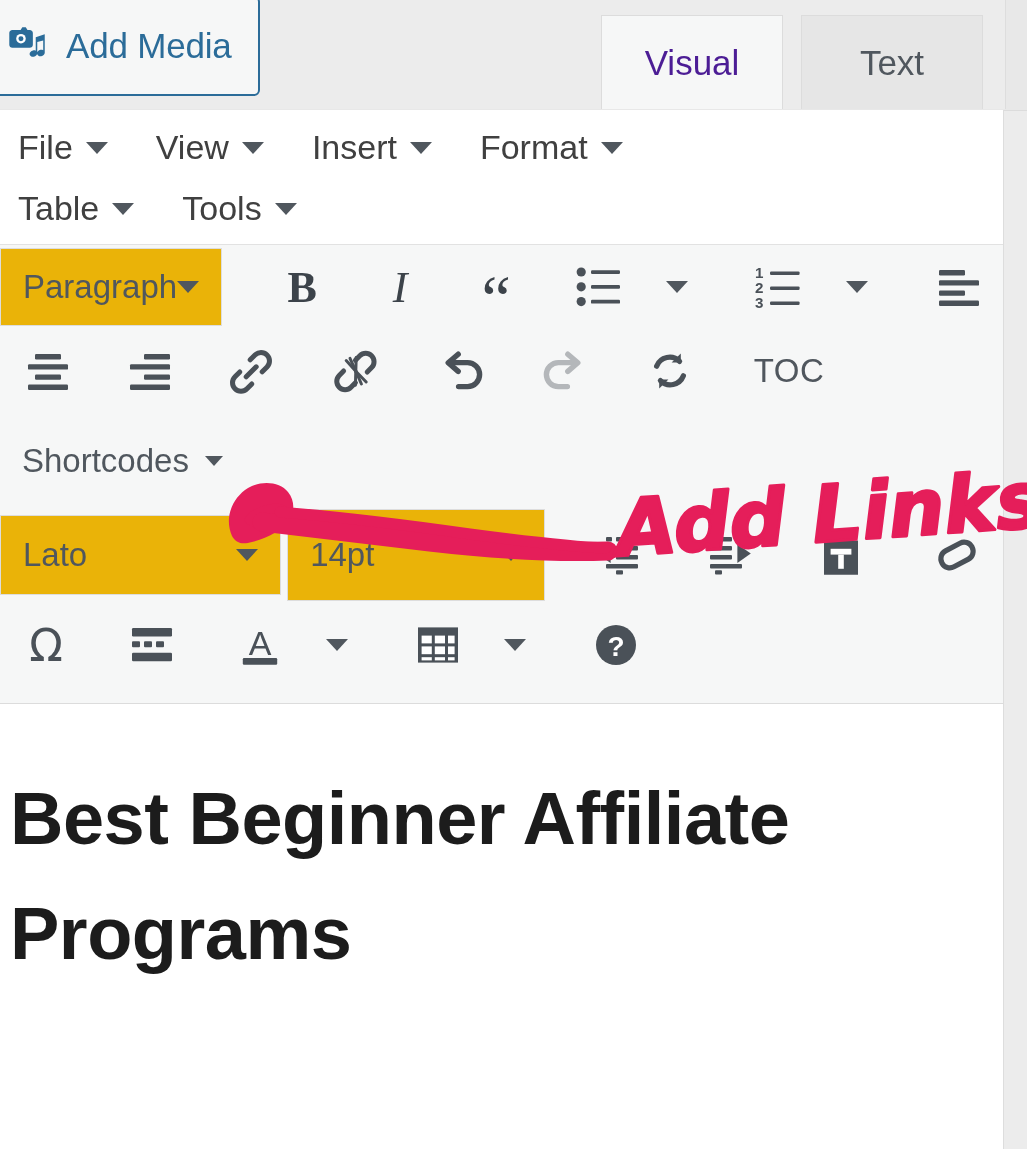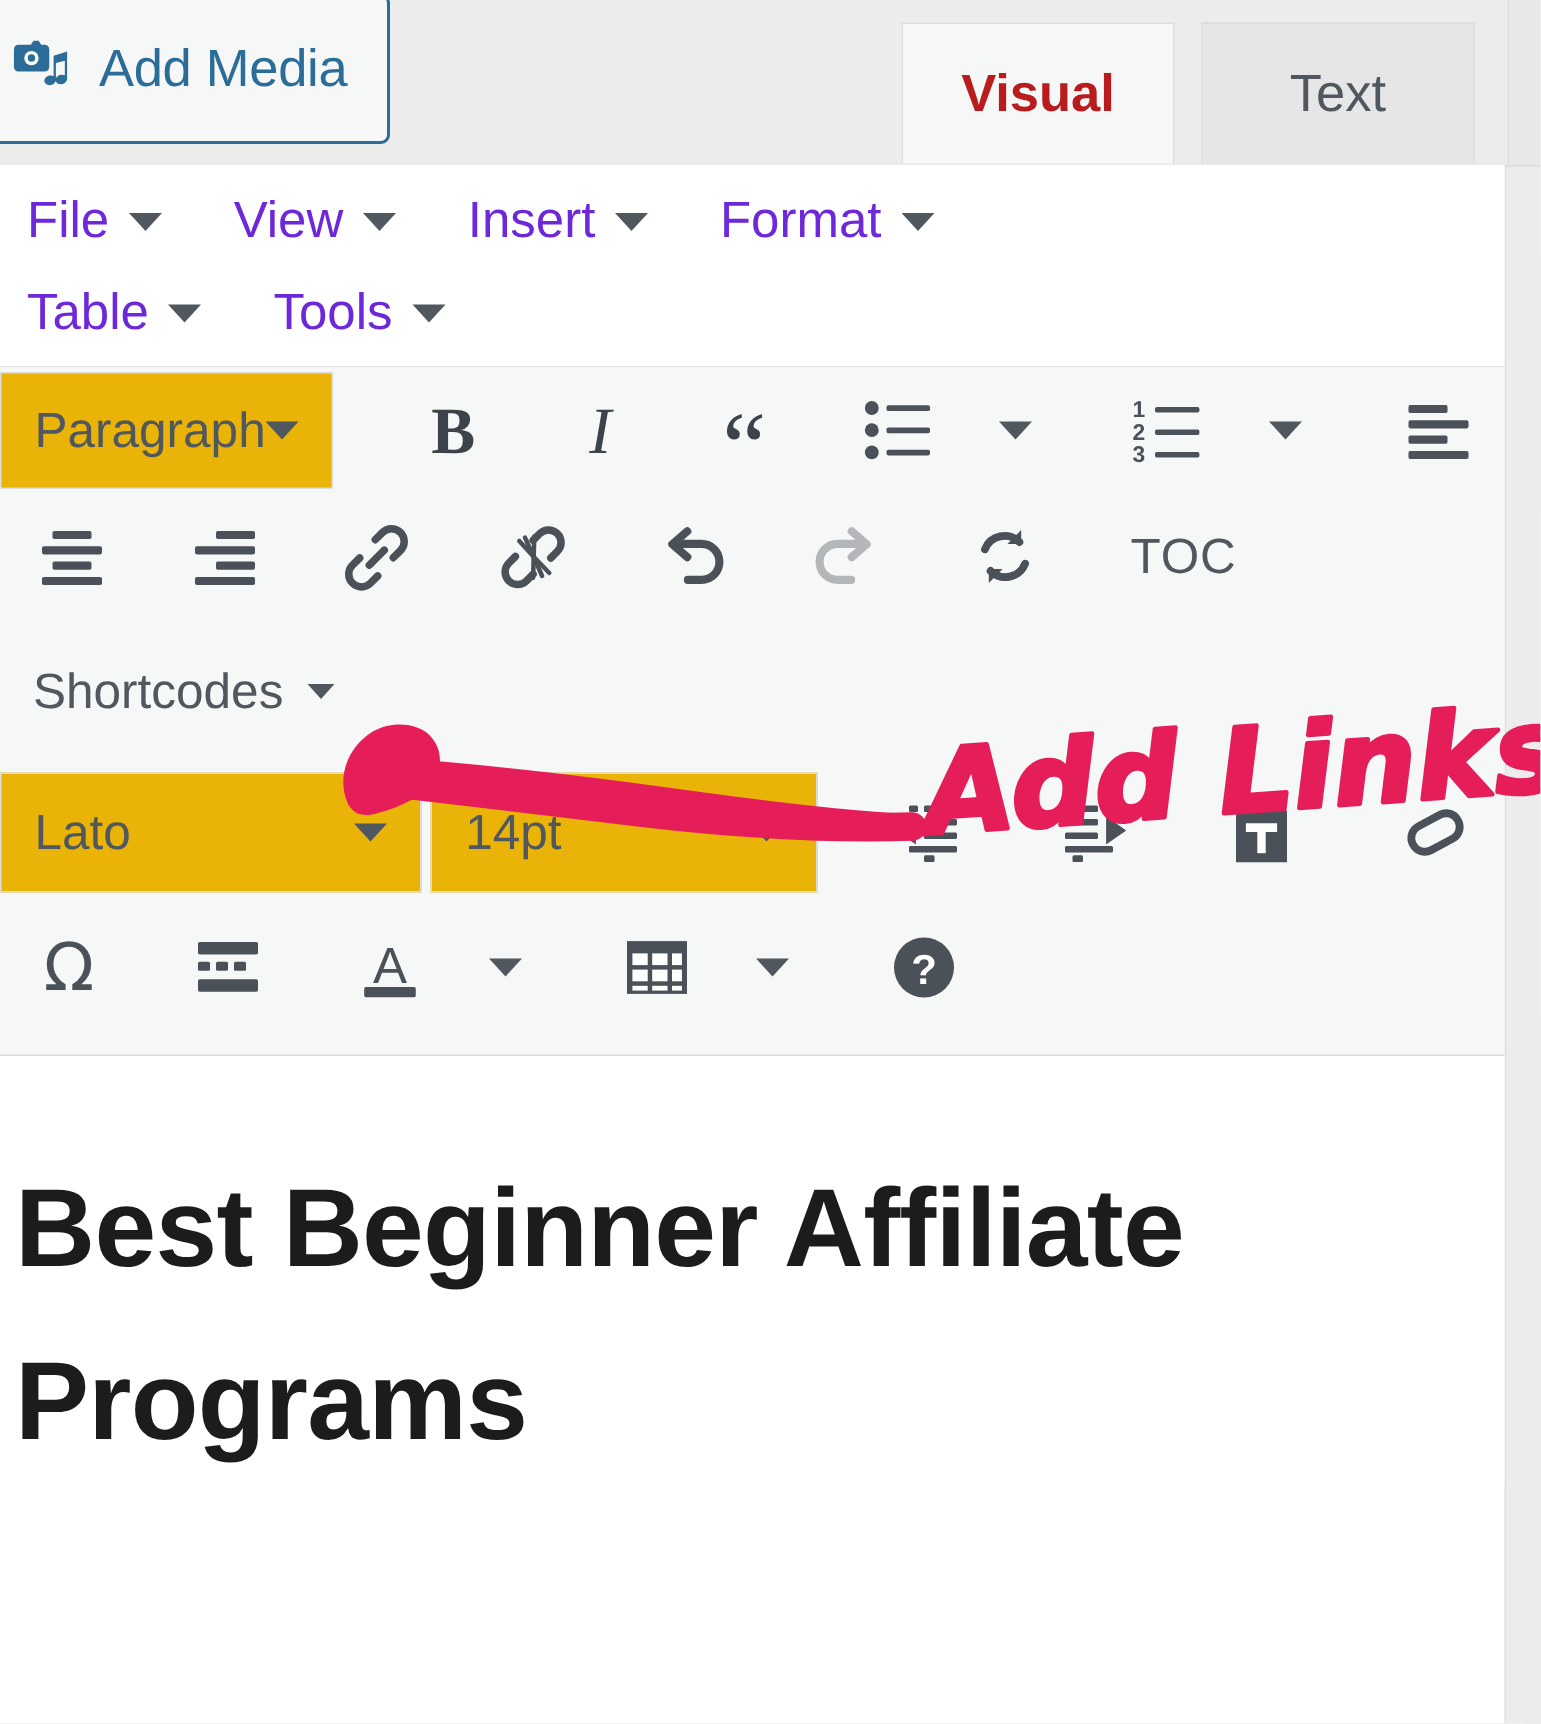--- a/index.html
+++ b/index.html
@@ -86,22 +86,21 @@
     justify-content: center;
     font-size: 35px;
     color: #4e5459;
     border: 1px solid #dcdcdc;
     border-bottom: none;
     box-sizing: border-box;
     cursor: pointer;
   }
   .tab.active {
     background: #f6f7f7;
-    color: #b91c1c;
-    font-weight: bold;
+    color: #4c1d95;
   }
   .tab.inactive {
     background: #e6e6e6;
     color: #50575e;
   }
 
   
   .editor {
     position: absolute;
     left: 0;
@@ -126,21 +125,21 @@
     padding-left: 12px;
   }
   .menurow + .menurow { margin-top: 14px; }
   .menu-item {
     display: flex;
     align-items: center;
     gap: 13px;
     padding: 4px 16px 4px 6px;
     margin-right: 26px;
     font-size: 34px;
-    color: #6d28d9;
+    color: #404040;
     cursor: pointer;
     white-space: nowrap;
   }
   .caret {
     width: 0; height: 0;
     border-left: 11px solid transparent;
     border-right: 11px solid transparent;
     border-top: 12px solid #50575e;
     display: inline-block;
   }
@@ -171,21 +170,21 @@
     display: flex;
     align-items: center;
     justify-content: space-between;
     padding: 0 22px 0 22px;
     font-size: 33px;
     color: #50575e;
     cursor: pointer;
   }
   .select-box.paragraph { width: 258px; height: 78px; margin-left: -6px; }
   .select-box.fontfamily { width: 288px; height: 80px; margin-left: -6px; }
-  .select-box.fontsize { width: 264px; height: 80px; margin-left: 6px; }
+  .select-box.fontsize { width: 264px; height: 92px; margin-left: 6px; }
 
   .tbtn {
     width: 92px;
     height: 76px;
     display: flex;
     align-items: center;
     justify-content: center;
     cursor: pointer;
     flex: none;
   }

